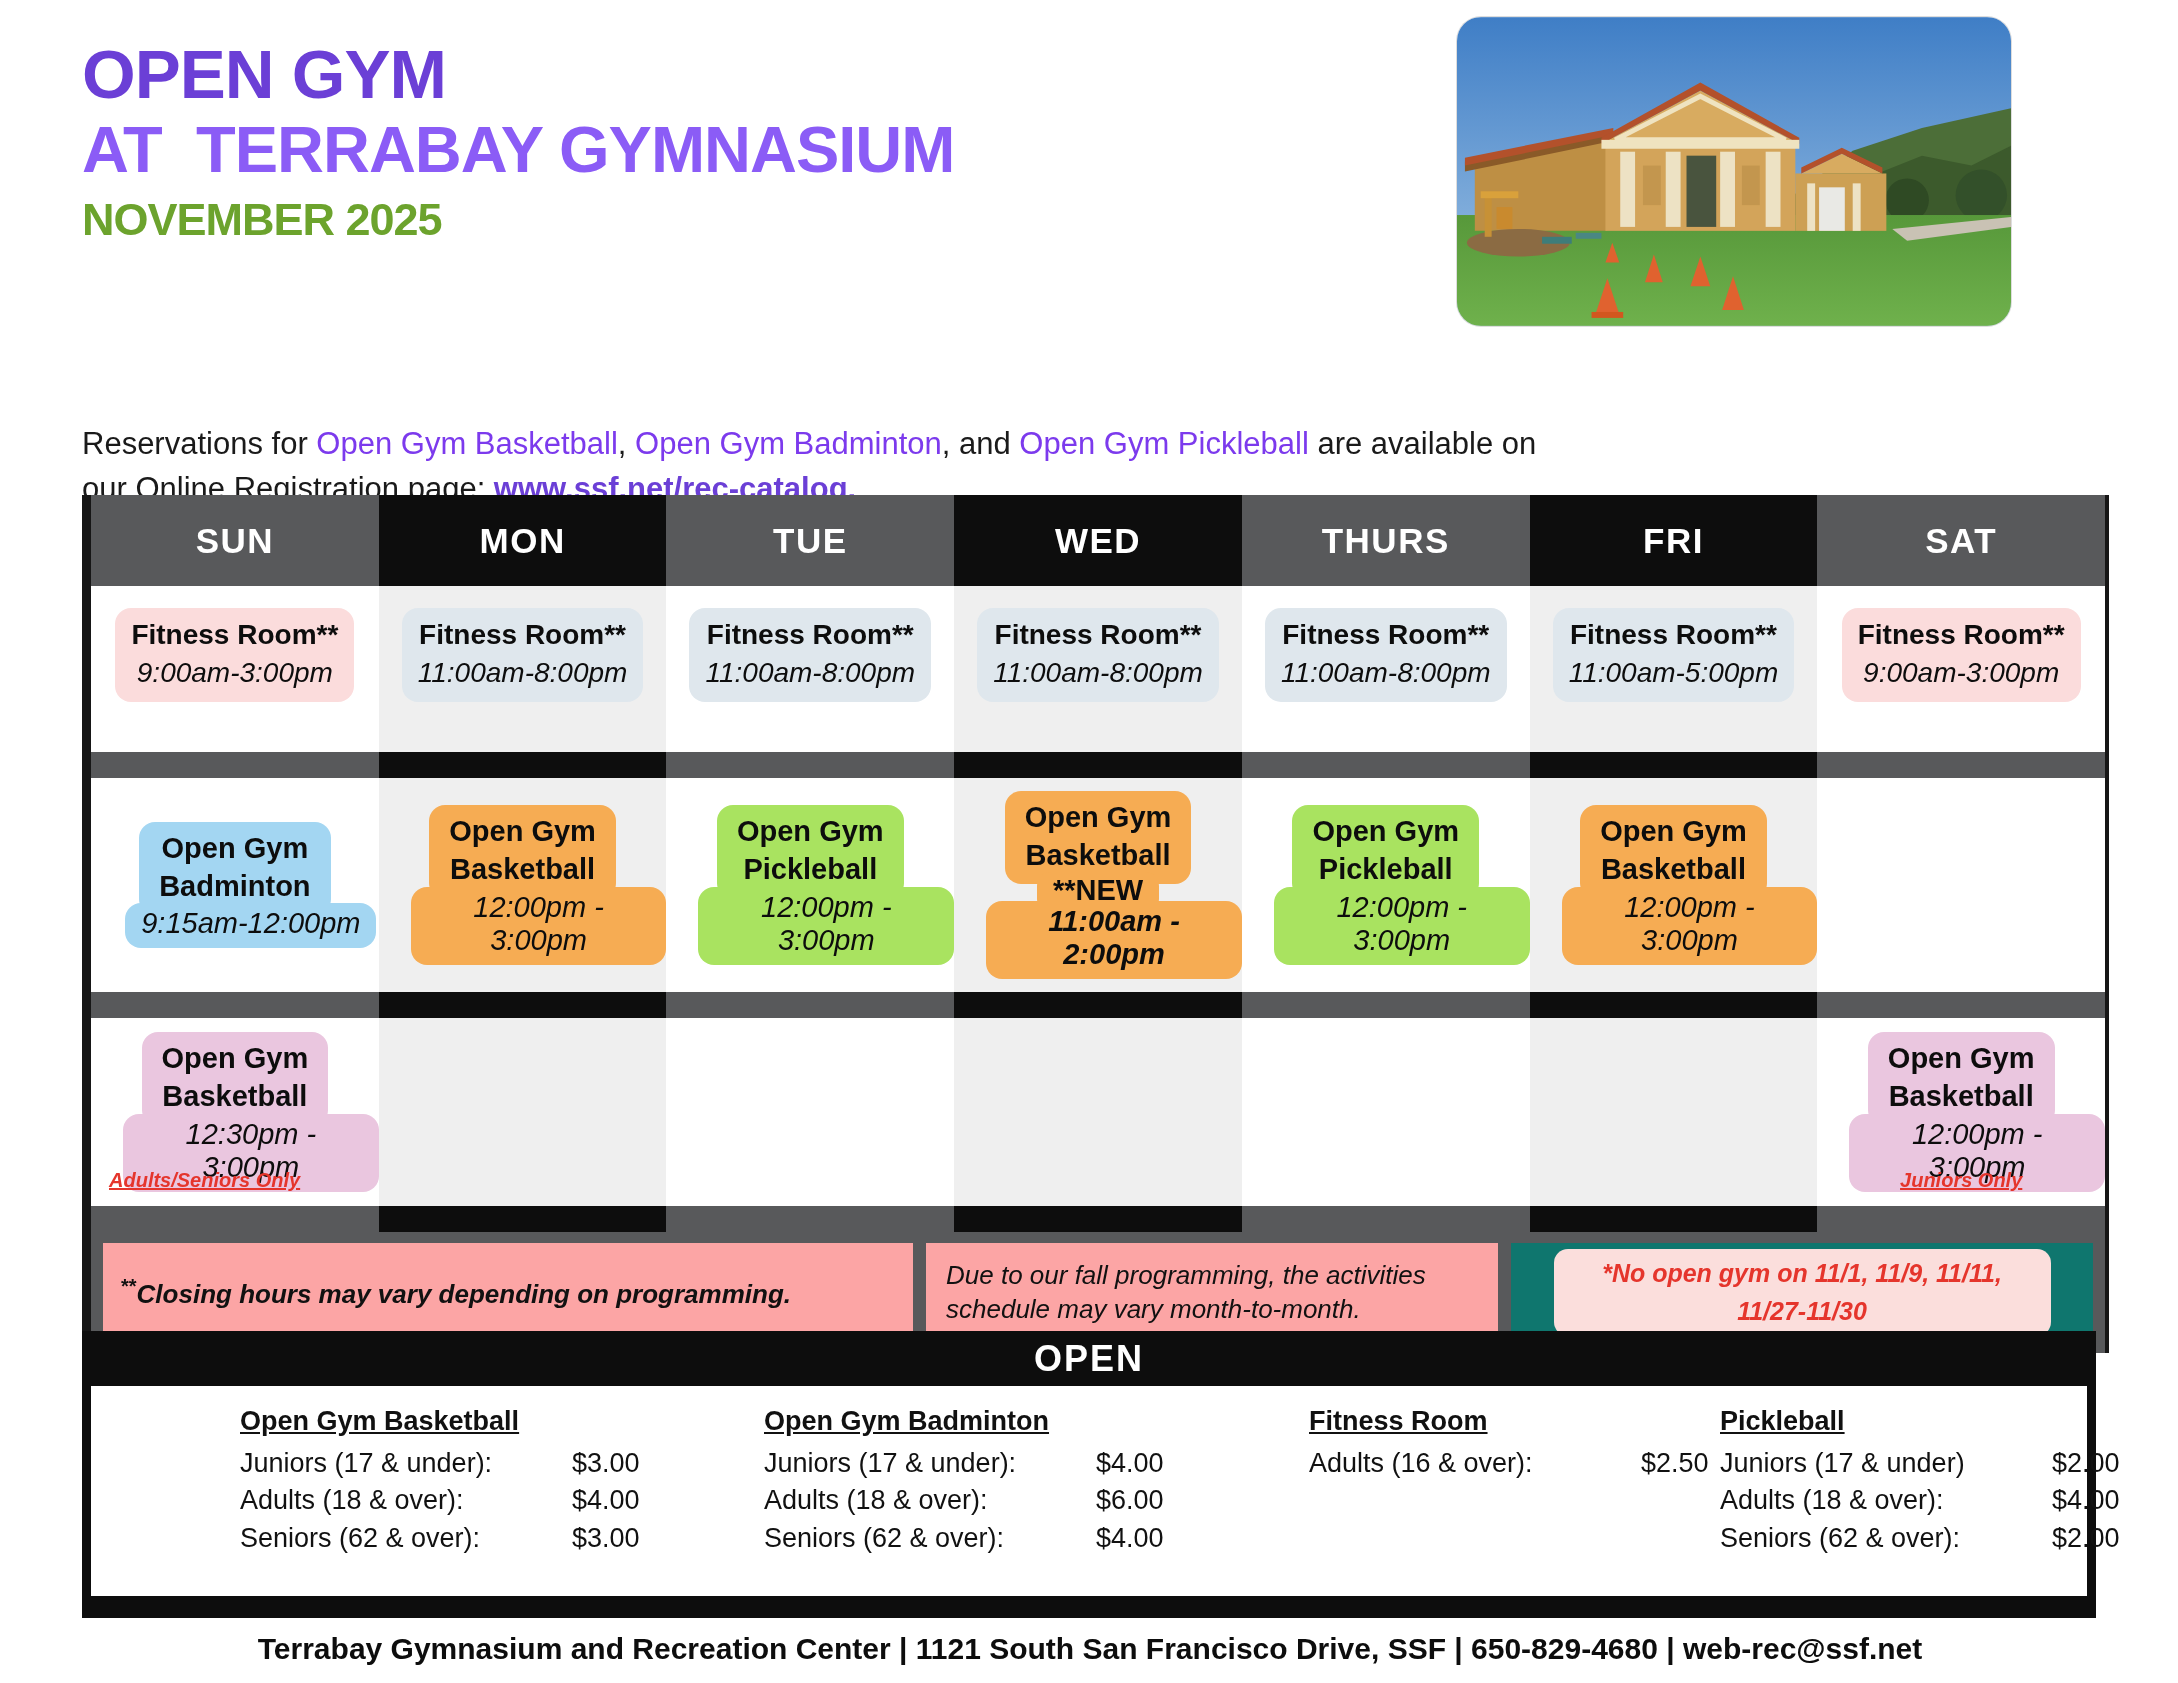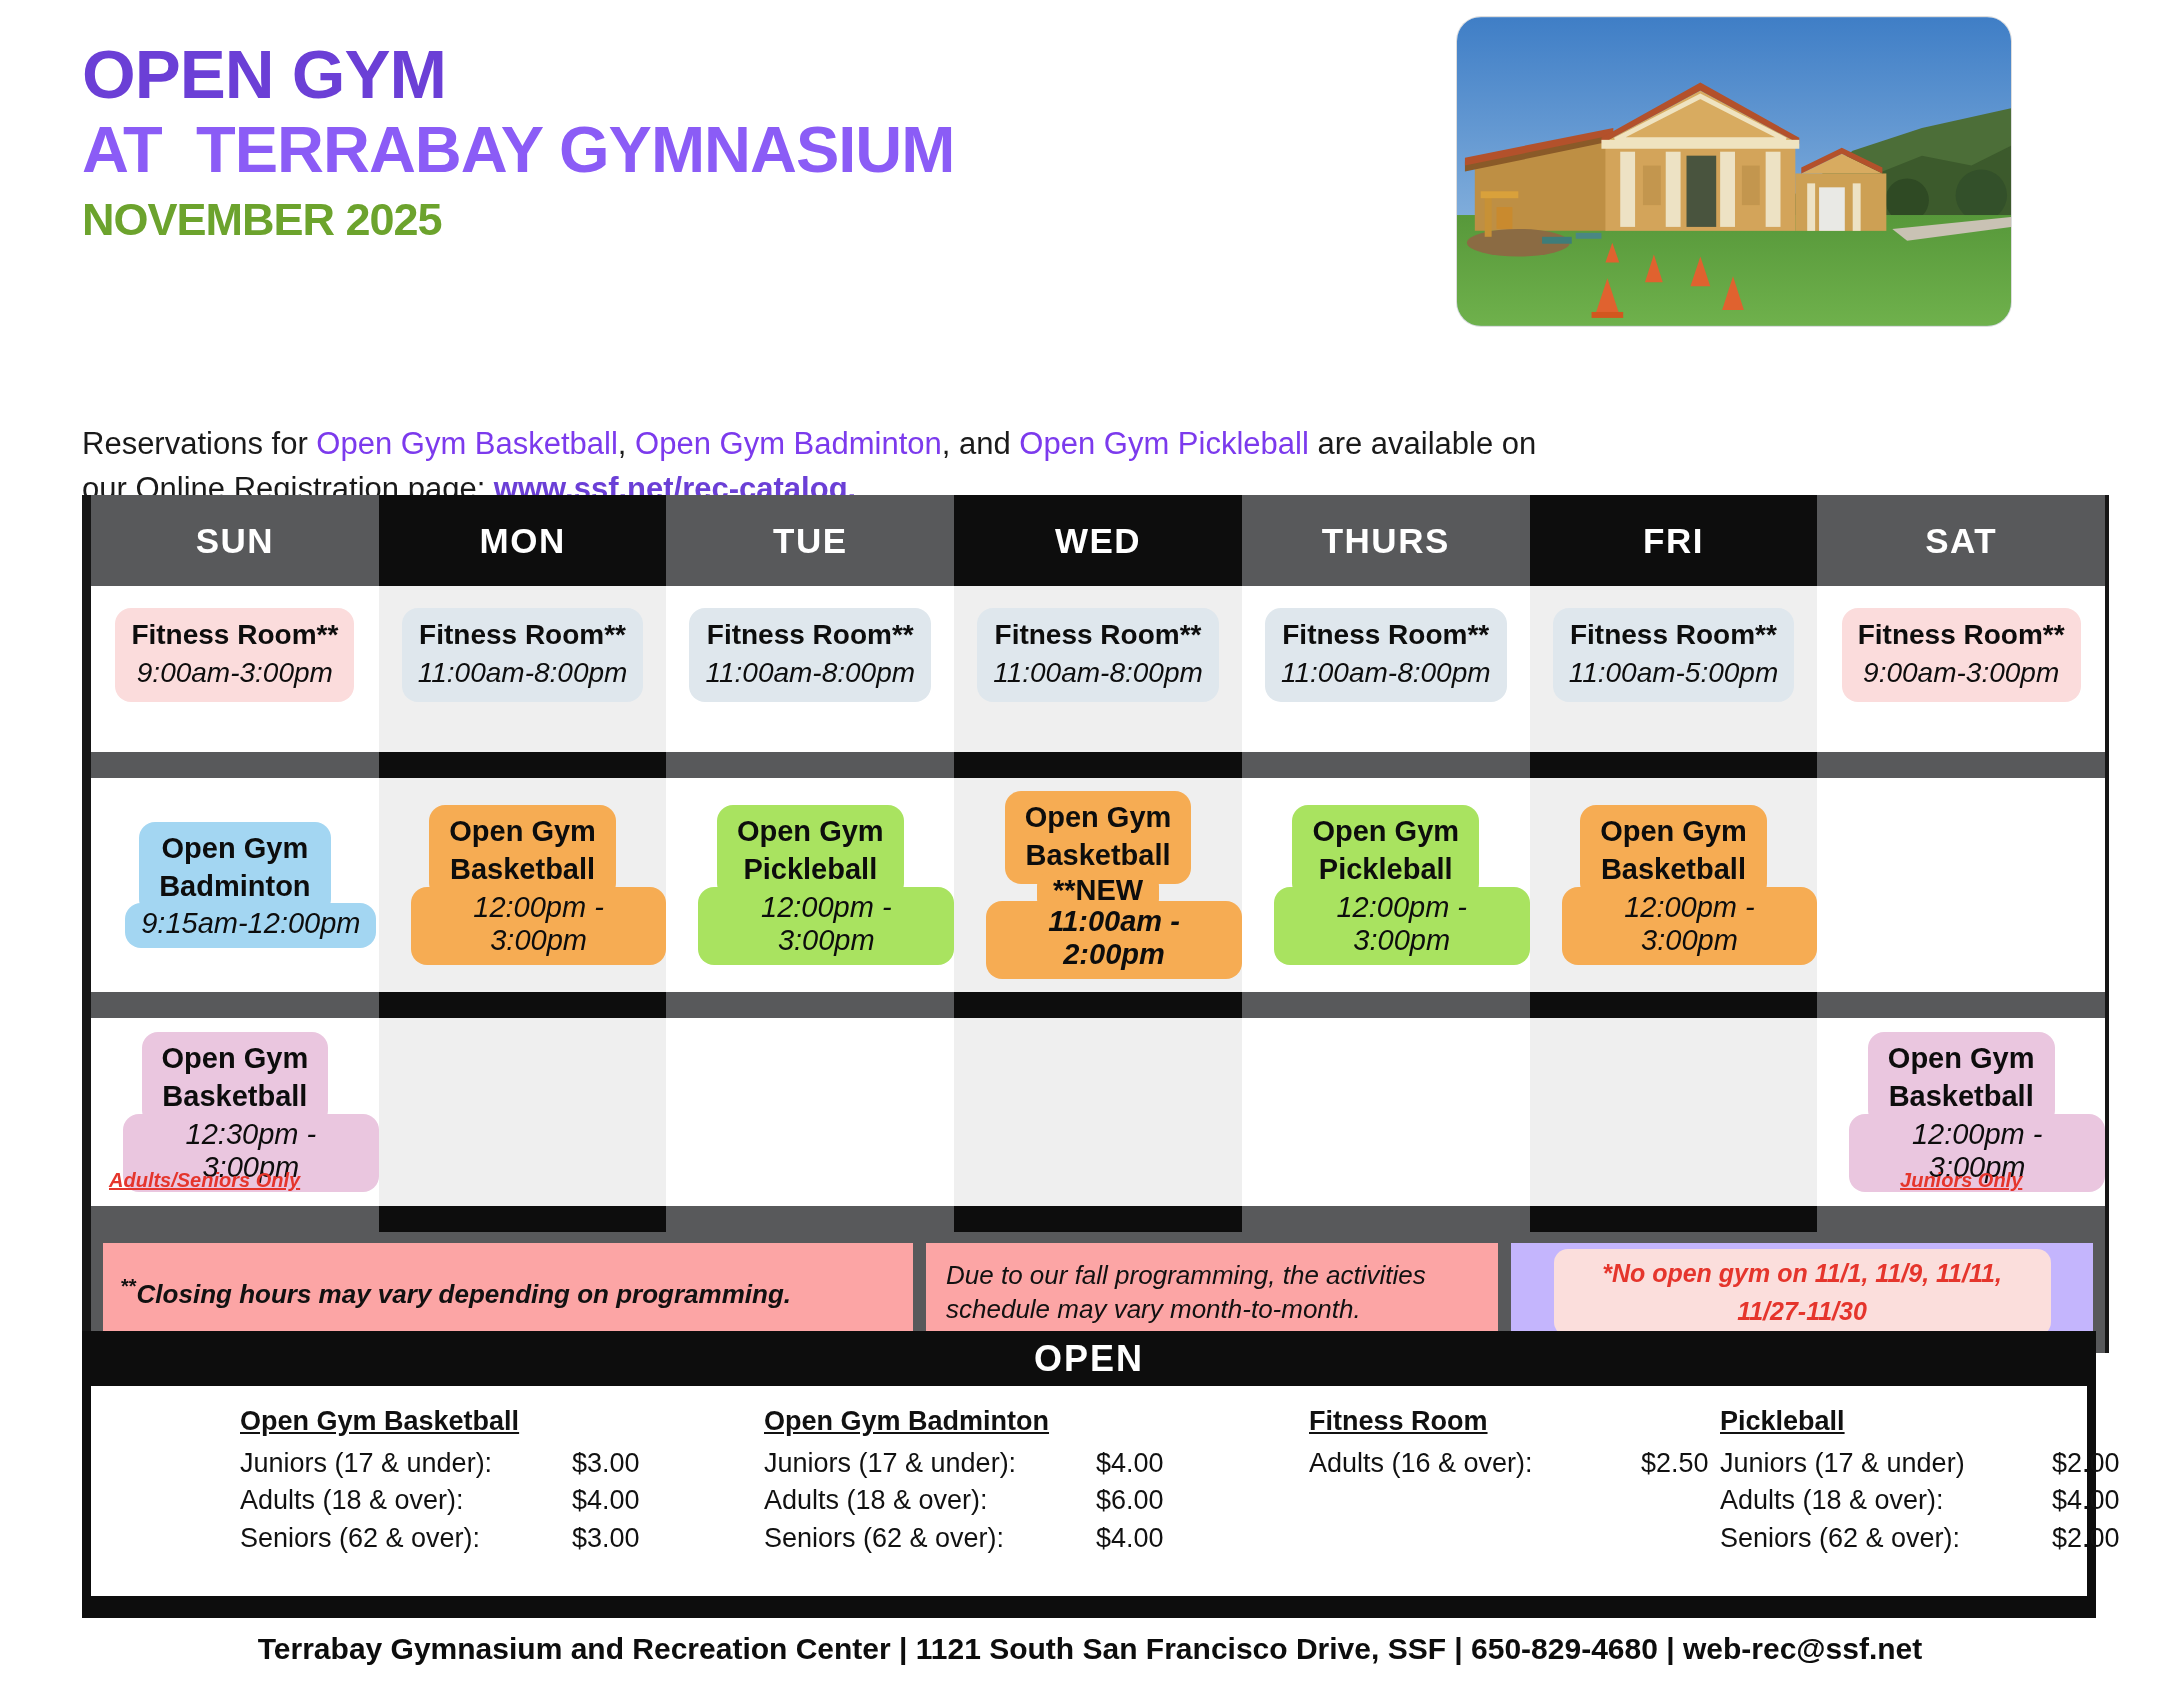--- a/index.html
+++ b/index.html
@@ -255,21 +255,21 @@
           <div class="bandcell" style="background: rgb(88, 89, 91);"></div>
         </div>
       </div>
     <div class="notesrow">
       <div class="notecell note1">
         <div><span class="sup">**</span><span>Closing hours may vary depending on programming.</span></div>
       </div>
       <div class="notecell note2">
         <span>Due to our fall programming, the activities schedule may vary month-to-month.</span>
       </div>
-      <div class="note3" id="noteYellow" style="background: #c4b5fd;">
+      <div class="note3" id="noteYellow" style="background: #0f766e;">
         <span class="note3-inner" id="noteYellowInner" style="background: rgb(251, 222, 220); color: rgb(229, 53, 44);">*No open gym on 11/1, 11/9, 11/11, 11/27-11/30</span>
       </div>
     </div>
   </div>
 
   <div class="fees">
     <div class="fees-banner">OPEN</div>
     <div class="fees-box" id="feesBox">
         <div class="fee-group" style="left: 149px;">
           <div class="fee-head">Open Gym Basketball</div>

